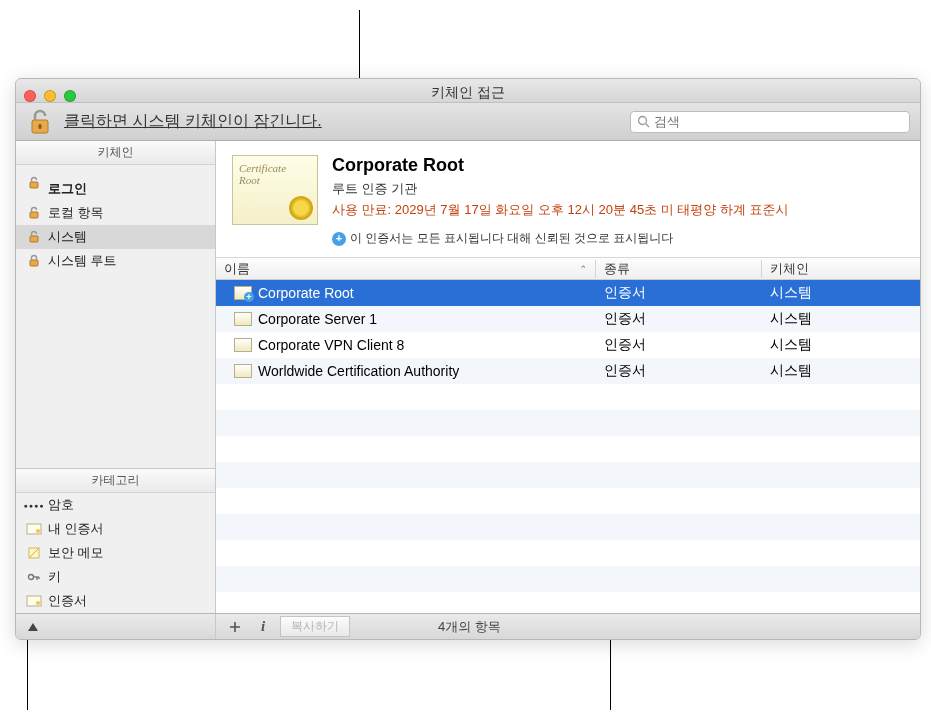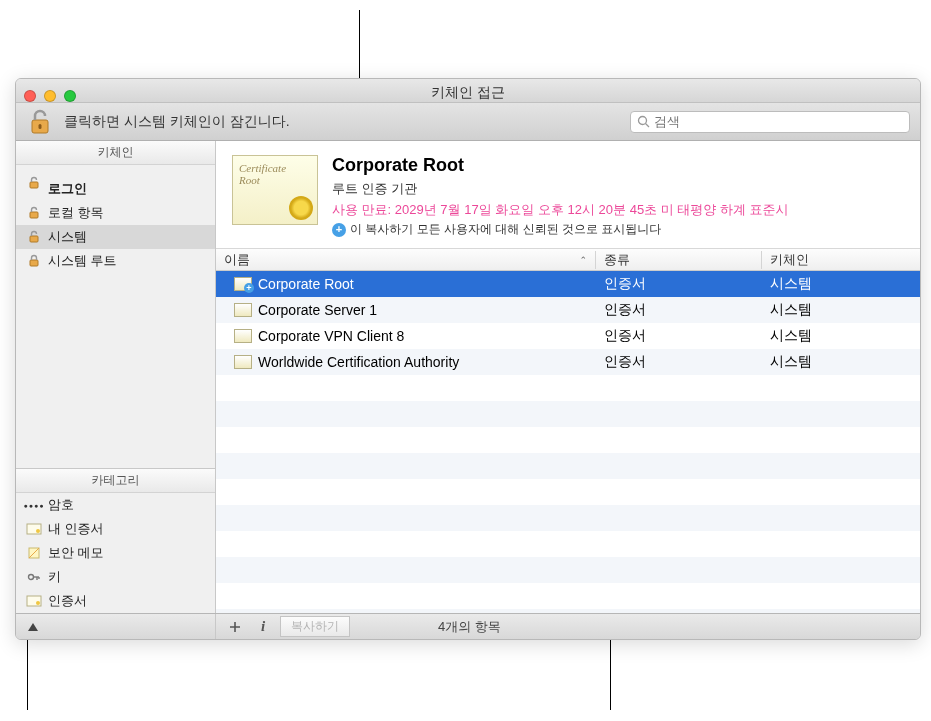--- a/index.html
+++ b/index.html
@@ -53,21 +53,21 @@
       border-bottom: 1px solid #b0b0b0;
       display: flex;
       align-items: center;
       padding: 0 10px;
       gap: 10px;
     }
     .lock-icon {
       width: 28px; height: 28px;
       display: flex; align-items: center; justify-content: center;
     }
-    .lock-msg { font-size: 14px; color: #333; flex: 1; }
+    .lock-msg { font-size: 16px; color: #333; flex: 1; text-decoration: underline; }
     .search-box {
       width: 280px; height: 22px;
       background: #fff; border: 1px solid #bcbcbc;
       border-radius: 4px;
       display: flex; align-items: center; padding: 0 6px;
       gap: 4px; color: #999;
     }
     .search-box input {
       border: none; outline: none; flex: 1; font-size: 13px;
       background: transparent;
@@ -121,21 +121,21 @@
     .cert-image::after {
       content: "";
       position: absolute; right: 4px; bottom: 4px;
       width: 24px; height: 24px;
       background: radial-gradient(circle, #f7d84a 40%, #d4a917 60%);
       border-radius: 50%;
     }
     .detail-text { flex: 1; font-size: 13px; }
     .detail-title { font-size: 18px; font-weight: 600; margin-bottom: 4px; }
     .detail-sub { color: #333; margin-bottom: 3px; }
-    .detail-exp { color: #ec4899; margin-bottom: 2px; }
+    .detail-exp { color: #c2410c; margin-bottom: 11px; }
     .trust-row { display: flex; align-items: center; gap: 4px; color: #333; font-size: 12px;}
     .plus-badge {
       width: 14px; height: 14px; border-radius: 50%;
       background: #46a0e6; color: #fff; font-size: 11px; font-weight: bold;
       display: flex; align-items: center; justify-content: center;
       line-height: 1;
     }
     .table-header {
       display: flex; background: linear-gradient(#fdfdfd,#efefef);
       border-bottom: 1px solid #ccc; font-size: 13px; color: #333;
@@ -340,21 +340,21 @@
         <div class="cert-image">
           <div style="font-style:italic">Certificate</div>
           <div style="font-style:italic">Root</div>
         </div>
         <div class="detail-text">
           <div class="detail-title">Corporate Root</div>
           <div class="detail-sub">루트 인증 기관</div>
           <div class="detail-exp">사용 만료: 2029년 7월 17일 화요일 오후 12시 20분 45초 미 태평양 하계 표준시</div>
           <div class="trust-row">
             <span class="plus-badge">+</span>
-            <span>이 복사하기 모든 사용자에 대해 신뢰된 것으로 표시됩니다</span>
+            <span>이 인증서는 모든 표시됩니다 대해 신뢰된 것으로 표시됩니다</span>
           </div>
         </div>
       </div>
 
       <div class="table-header">
         <div class="th th-name">
           <span>이름</span>
           <span class="sort-ind">⌃</span>
         </div>
         <div class="th th-kind">

